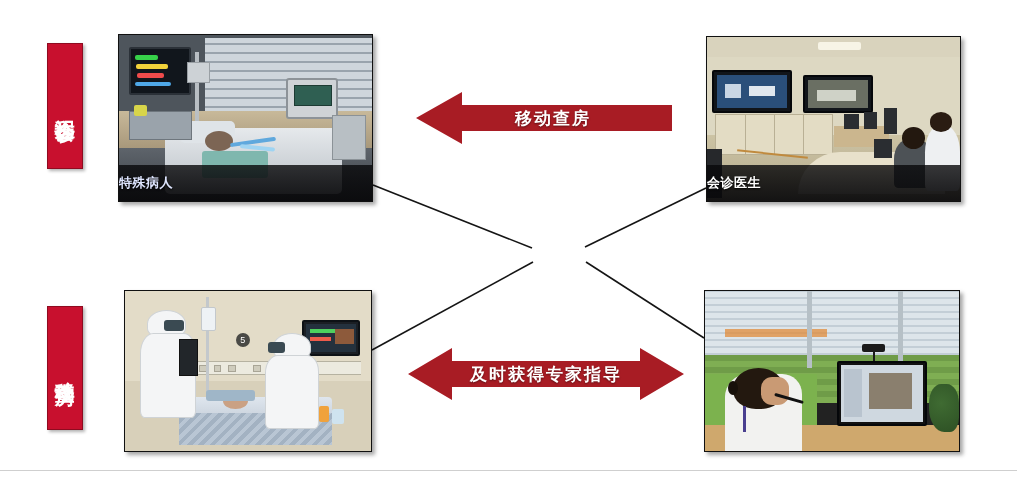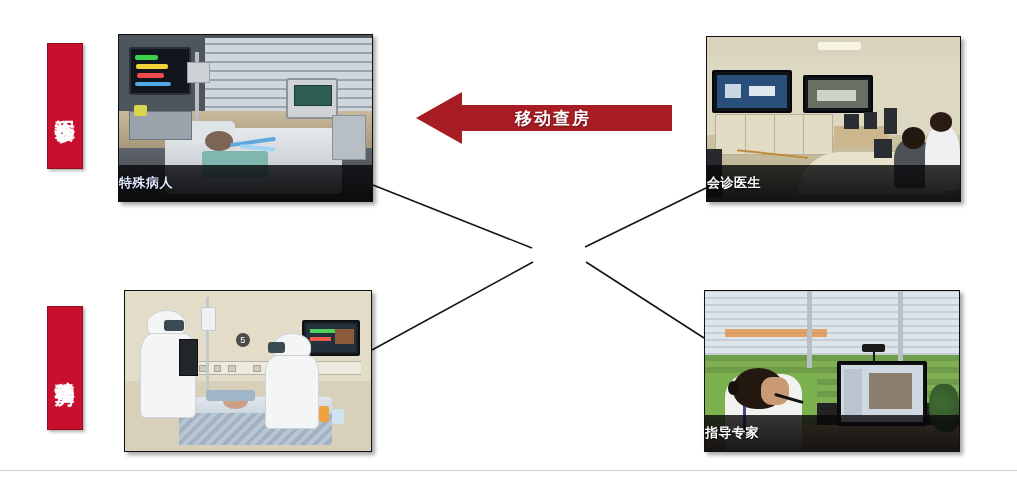--- a/index.html
+++ b/index.html
@@ -356,29 +356,32 @@
       </div>
 
       <div class="ex-person"></div>
       <div class="ex-head"></div>
       <div class="ex-face"></div>
       <div style="position:absolute;left:9%;top:56%;width:4%;height:9%;background:#17100a;border-radius:50%;"></div>
       <div class="ex-mic"></div>
       <div class="ex-lanyard"></div>
       <div class="ex-plant"></div>
     </div>
-    <div class="caption-bar">
-      <span>指导专家</span>
-    </div>
   </div>
 
   <div class="arrow-wrap" id="arrow-top">
     <svg viewBox="0 0 256 52" preserveAspectRatio="none">
       <polygon points="0,26 46,0 46,13 256,13 256,39 46,39 46,52" fill="#a81c24"></polygon>
     </svg>
     <div class="arrow-text">移动查房</div>
   </div>
 
+  <div class="arrow-wrap" id="arrow-bottom">
+    <svg viewBox="0 0 276 52" preserveAspectRatio="none">
+      <polygon points="0,26 44,0 44,13 232,13 232,0 276,26 232,52 232,39 44,39 44,52" fill="#a81c24"></polygon>
+    </svg>
+    <div class="arrow-text">及时获得专家指导</div>
+  </div>
 
 
   <div id="bottom-rule"></div>
 
 </div>
 
 </body></html>

